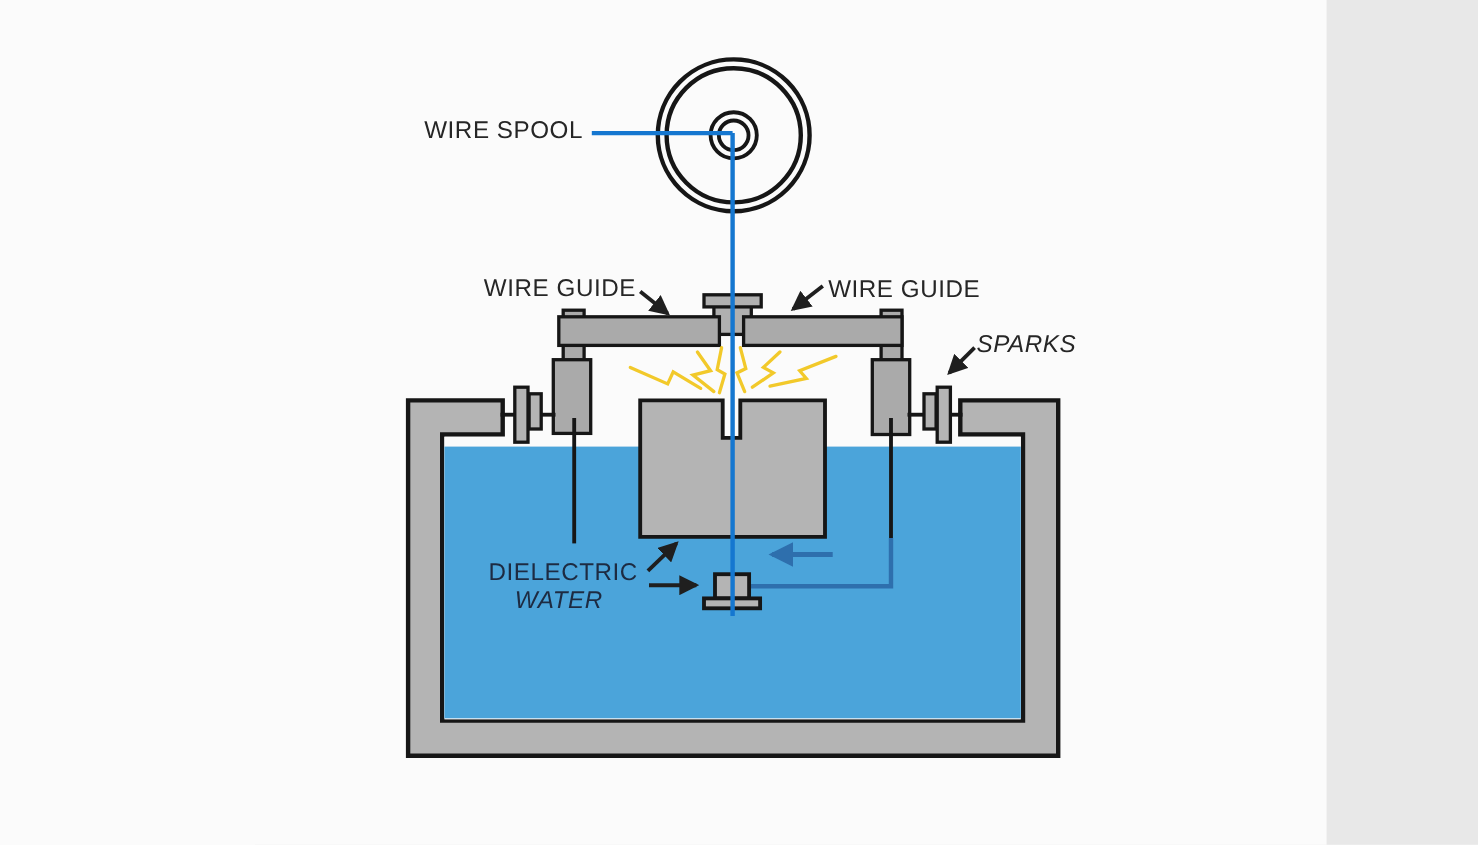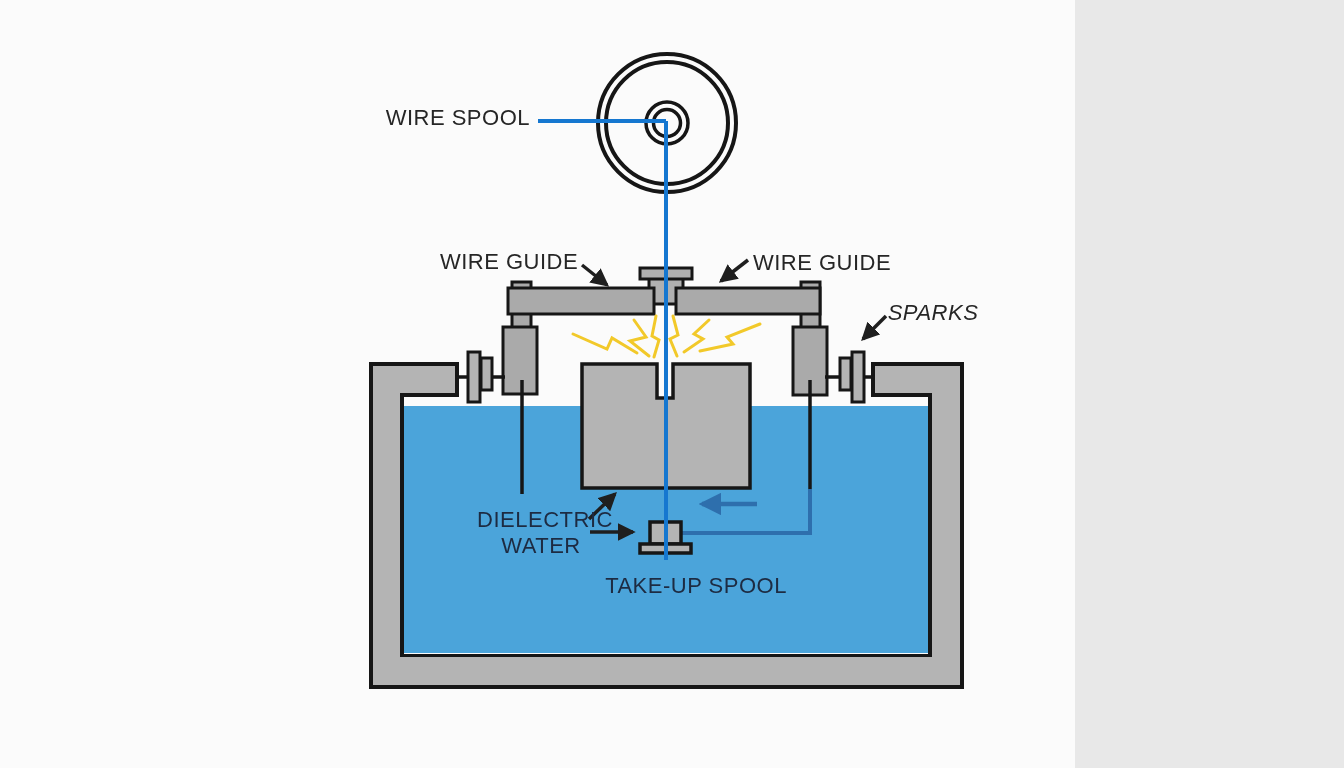--- a/index.html
+++ b/index.html
@@ -1,27 +1,27 @@
 <!DOCTYPE html>
 <html><head>
 <meta charset="utf-8">
 <style>
   html,body { margin:0; padding:0; }
   body { font-family: "Liberation Sans", sans-serif; background:#e8e8e8; }
   .stage {
-    position:relative; width:1075px; height:768px;
+    position:relative; width:1206px; height:768px;
     background:#fbfbfb; overflow:hidden;
   }
   svg.diagram { position:absolute; left:0; top:0; }
   .lbl {
     position:absolute; color:#262626; font-size:22px; font-weight:500;
     letter-spacing:0.5px; white-space:nowrap; line-height:26px;
     transform:translate(-50%,-50%);
   }
-  .lbl.navy { color:#1d2b42;margin-left:33px; }
+  .lbl.navy { color:#1d2b42; }
   .lbl.right-align { transform:translate(-100%,-50%); }
   .lbl.center-2line { text-align:center; }
 </style>
 </head>
 <body>
 
 <div class="stage">
 
   <svg class="diagram" width="1344" height="768" viewBox="0 0 1344 768">
     <defs>
@@ -97,17 +97,16 @@
 
   <div class="lbl right-align" style="left:530px; top:118px;">WIRE SPOOL</div>
 
   <div class="lbl" style="left:509px; top:262px;">WIRE GUIDE</div>
 
   <div class="lbl" style="left:822px; top:263px;">WIRE GUIDE</div>
 
   <div class="lbl" style="left:933px; top:313px;font-style:italic;">SPARKS</div>
 
   <div class="lbl navy center-2line" style="left:512px; top:520px;">DIELECTRIC</div>
-  <div class="lbl navy center-2line" style="left:508px; top:546px;">WATER</div>
+  <div class="lbl navy center-2line" style="left:508px; top:546px;font-style:italic;">WATER</div>
 
-  <div class="lbl navy" style="left:663px; top:586px;">TAKE-UP SPOOL</div>
 
 </div>
 
 </body></html>

